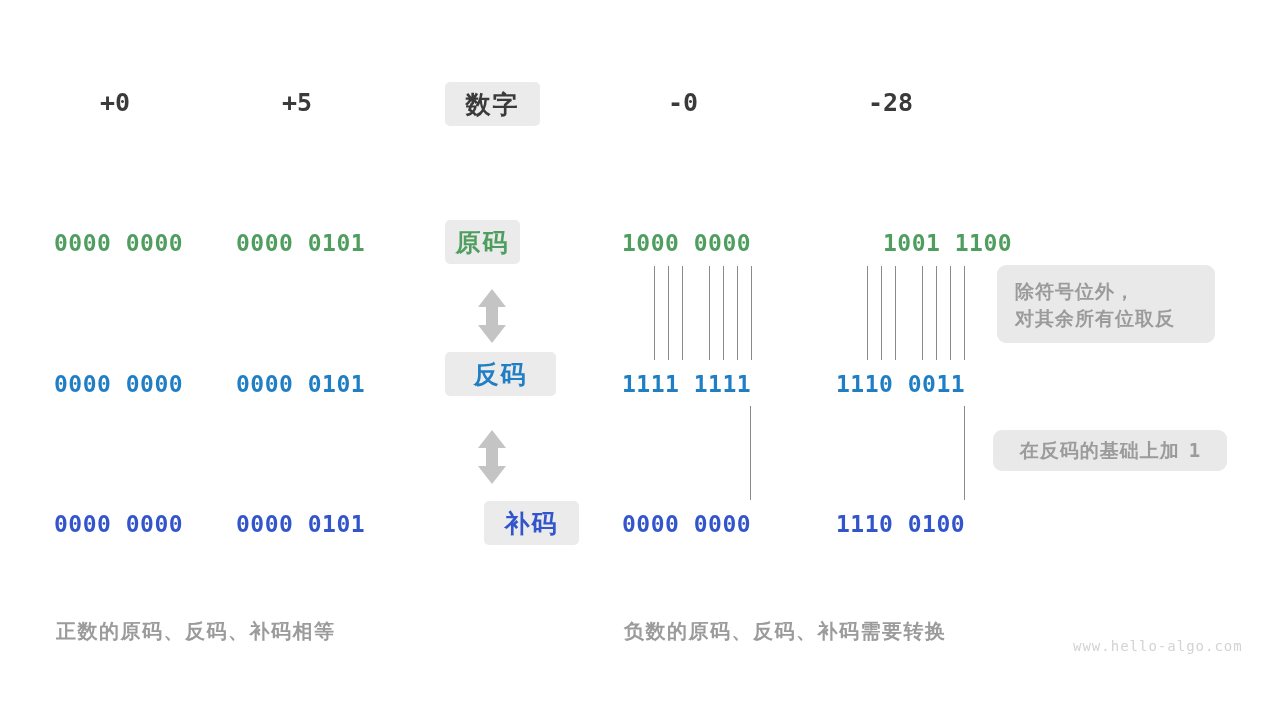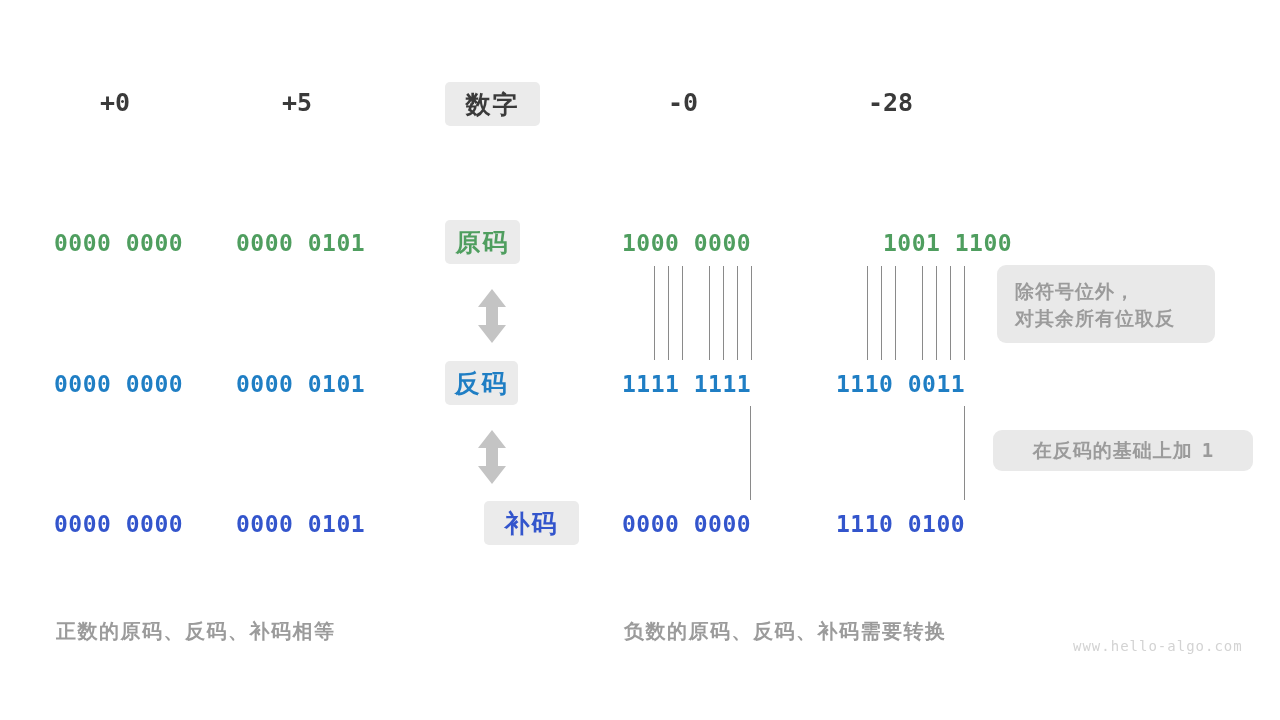--- a/index.html
+++ b/index.html
@@ -131,21 +131,21 @@
   <div class="abs badge badge-green" style="left:445px; top:220px; width:75px; height:44px;">原码</div>
 
   <div class="abs bits color-green" style="left:622px; top:232px;">1000 0000</div>
 
   <div class="abs bits color-green" style="left:883px; top:232px;">1001 1100</div>
 
   <div class="abs bits color-blue" style="left:54px; top:373px;">0000 0000</div>
 
   <div class="abs bits color-blue" style="left:236px; top:373px;">0000 0101</div>
 
-  <div class="abs badge badge-blue" style="left:445px; top:361px; width:73px; height:44px;">反码</div>
+  <div class="abs badge badge-blue" style="left:445px; top:352px; width:111px; height:44px;">反码</div>
 
   <div class="abs bits color-blue" style="left:622px; top:373px;">1111 1111</div>
 
   <div class="abs bits color-blue" style="left:836px; top:373px;">1110 0011</div>
 
   <div class="abs bits color-indigo" style="left:54px; top:513px;">0000 0000</div>
 
   <div class="abs bits color-indigo" style="left:236px; top:513px;">0000 0101</div>
 
   <div class="abs badge badge-indigo" style="left:445px; top:501px; width:95px; height:44px;margin-left:39px;">补码</div>
@@ -183,21 +183,21 @@
   <div class="abs vline" style="left:963.5px; top:266px; height:94px;"></div>
 
   <div class="abs vline" style="left:749.5px; top:406px; height:94px;"></div>
   <div class="abs vline" style="left:963.5px; top:406px; height:94px;"></div>
 
   <div class="abs note" style="left:997px; top:265px; width:218px; height:78px;justify-content:flex-end;">
     <span>除符号位外，</span>
     <span>对其余所有位取反</span>
   </div>
 
-  <div class="abs note" style="left:993px; top:430px; width:260px; height:41px; flex-direction:row; align-items:center;">
+  <div class="abs note" style="left:993px; top:430px; width:234px; height:41px; flex-direction:row; align-items:center;">
     <span>在反码的基础上加</span>
     <span class="mono-one" style="margin-left:9px;">1</span>
   </div>
 
   <div class="abs caption" style="left:56px; top:621px;">正数的原码、反码、补码相等</div>
 
   <div class="abs caption" style="left:624px; top:621px;">负数的原码、反码、补码需要转换</div>
 
   <div class="abs watermark" style="left:1073px; top:639px;">www.hello-algo.com</div>
 

